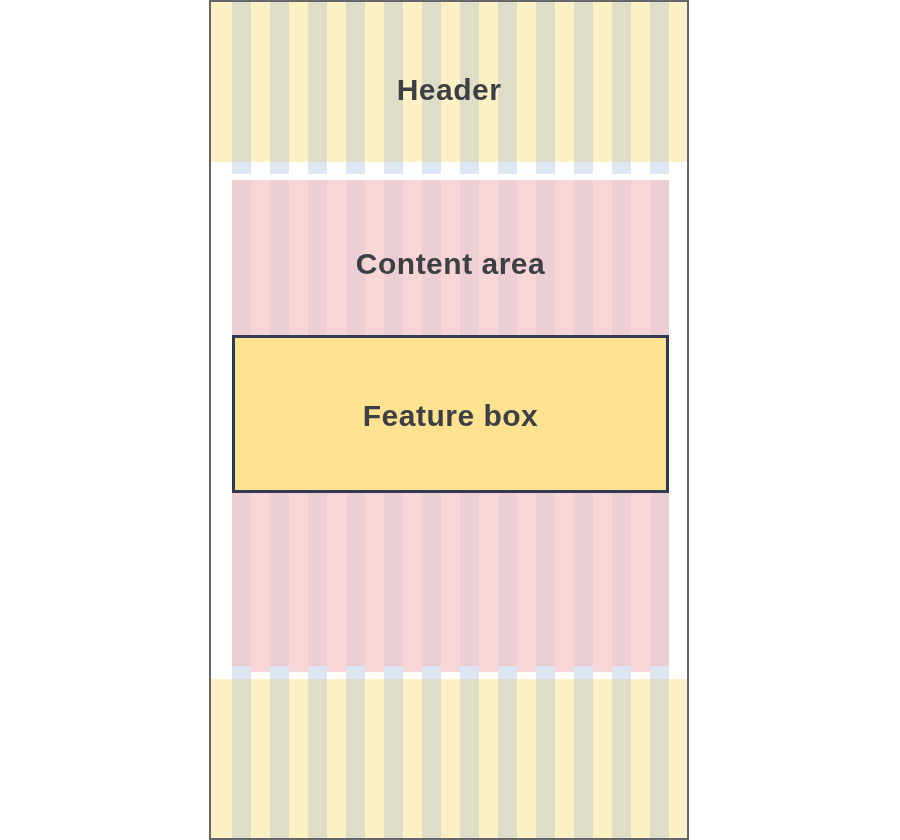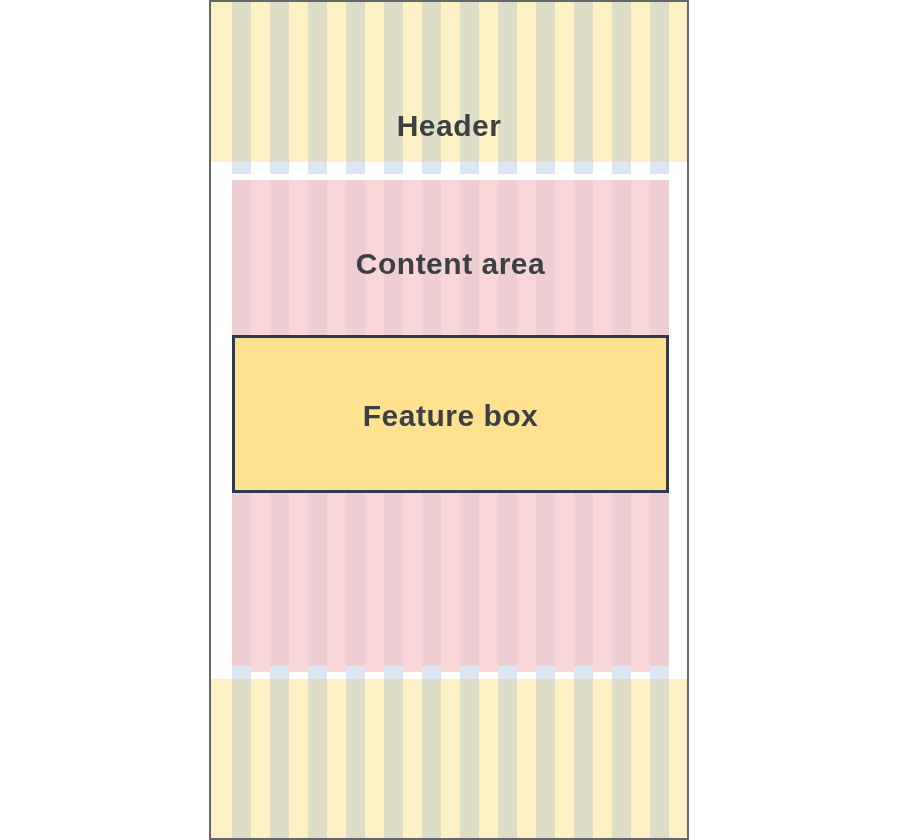--- a/index.html
+++ b/index.html
@@ -45,21 +45,20 @@
   }
   .area-label{
     position:relative;
     color:var(--label-text);
     font-size:30px;font-weight:600;letter-spacing:.5px;
     text-align:center;white-space:nowrap;
   }
   .header-band .area-label,.footer-band .area-label{
     position:absolute;left:0;right:0;top:50%;
     transform:translateY(-50%) translateY(8px);
-    margin-top:36px;
   }
   .content-band .area-label{
     position:absolute;left:0;right:0;top:60px;line-height:48px;
   }
   .feature-box .area-label{transform:translateY(2px);}
 </style>
 </head>
 <body>
 
 <div class="page">

